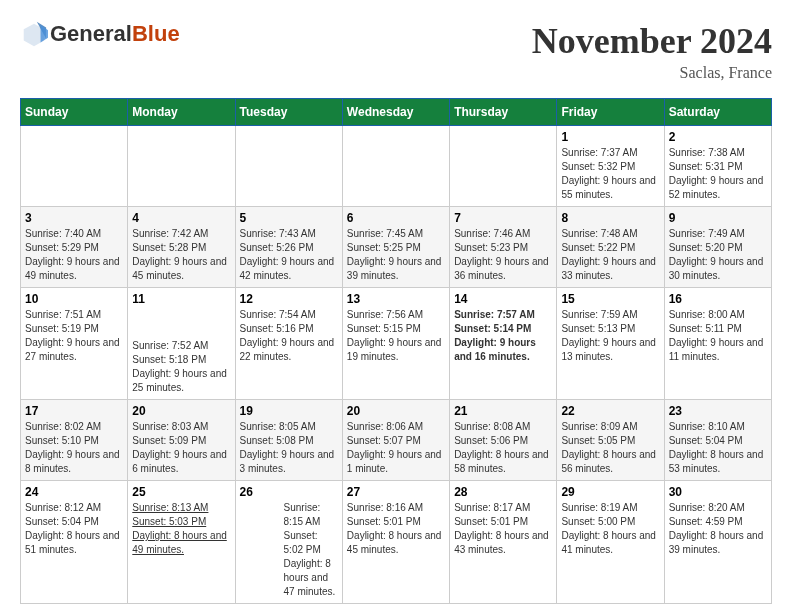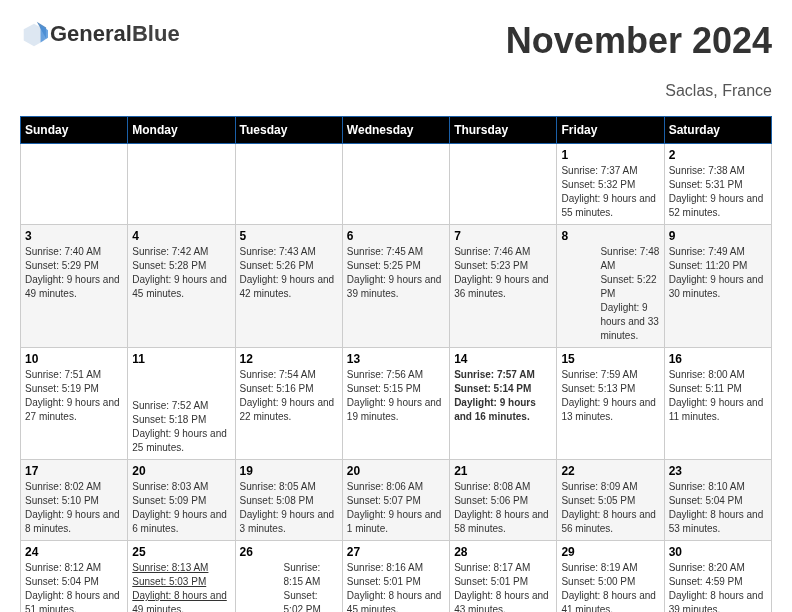--- a/index.html
+++ b/index.html
@@ -15,46 +15,47 @@
       justify-content: space-between;
       align-items: flex-start;
       margin-bottom: 16px;
     }
     .logo-text {
       font-size: 22px;
       font-weight: bold;
       line-height: 1;
     }
     .logo-general { color: #333; }
-    .logo-blue { color: #404040; }
+    .logo-blue { color: #c2410c; }
     .logo-icon {
       width: 28px;
       height: 28px;
       margin-right: 2px;
     }
     .title-block {
       text-align: right;
+      font-family: Liberation Serif, serif;
     }
     .month-title {
       font-size: 36px;
       font-weight: bold;
       color: #333;
     }
     .location {
       font-size: 16px;
       color: #555;
-      margin-top: 20px;
+      margin-top: 2px;
     }
     .calendar {
       width: 100%;
       border-collapse: collapse;
       font-size: 11px;
     }
     .calendar th {
-      background: #000000;
+      background: #15803d;
       color: #fff;
       padding: 6px 4px;
       text-align: left;
       font-size: 12px;
       font-weight: bold;
       border: 1px solid #1a5fa8;
     }
     .calendar td {
       border: 1px solid #ccc;
       vertical-align: top;
@@ -170,28 +171,28 @@
 Daylight: 9 hours and 39 minutes.</div>
         </td>
         <td>
           <span class="day-number">7</span>
           <div class="day-info" style="white-space: pre-line;">Sunrise: 7:46 AM
 Sunset: 5:23 PM
 Daylight: 9 hours and 36 minutes.</div>
         </td>
         <td>
           <span class="day-number">8</span>
-          <div class="day-info" style="white-space: pre-line; margin-left: 39px;">Sunrise: 7:48 AM
+          <div class="day-info" style="white-space: pre-line;">Sunrise: 7:48 AM
 Sunset: 5:22 PM
 Daylight: 9 hours and 33 minutes.</div>
         </td>
         <td>
           <span class="day-number">9</span>
           <div class="day-info" style="white-space: pre-line;">Sunrise: 7:49 AM
-Sunset: 11:20 PM
+Sunset: 5:20 PM
 Daylight: 9 hours and 30 minutes.</div>
         </td>
       </tr>
       <tr>
         <td>
           <span class="day-number">10</span>
           <div class="day-info" style="white-space: pre-line;">Sunrise: 7:51 AM
 Sunset: 5:19 PM
 Daylight: 9 hours and 27 minutes.</div>
         </td>

